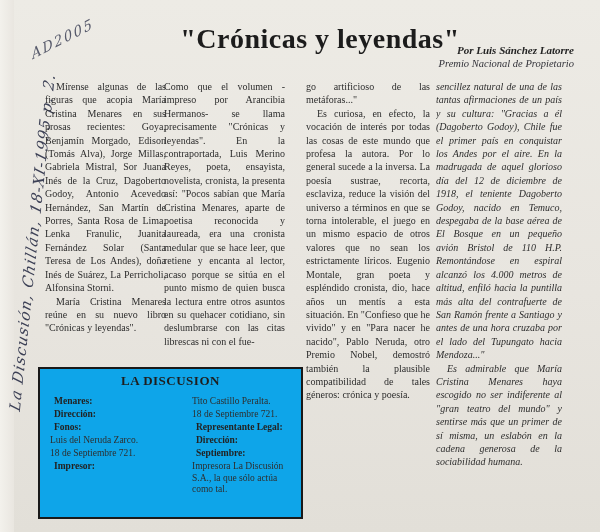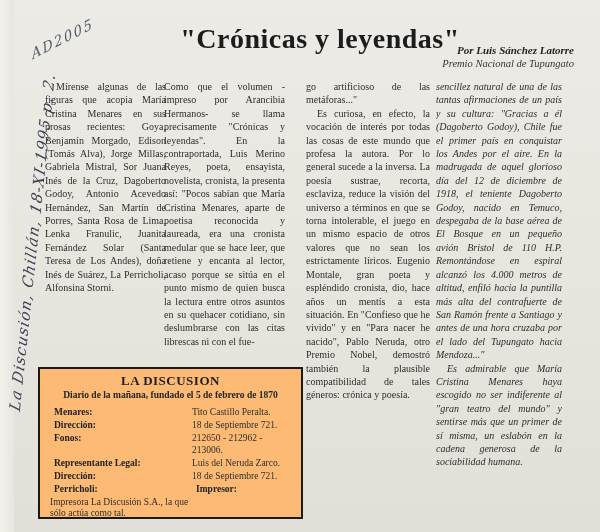--- a/index.html
+++ b/index.html
@@ -24,21 +24,21 @@
     font-size:10px;line-height:13.4px;color:#2d2d2d;overflow:hidden;
   }
   .col p{margin:0;}
   .col p.indent{text-indent:11px;}
   #col1{left:45px;width:121px;height:284px;}
   #col2{left:164px;width:121px;height:284px;}
   #col3{left:306px;width:124px;height:450px;}
   #col4{left:436px;width:126px;height:450px;font-style:italic;}
   .infobox{
     position:absolute;left:38px;top:367px;width:265px;height:152px;
-    border:2.5px solid #191919;background:#fdba74;box-sizing:border-box;
+    border:2.5px solid #191919;background:#0ea5e9;box-sizing:border-box;
     padding:4px 10px 4px 10px;
   }
   .infobox-title{text-align:center;font-weight:bold;font-size:13px;letter-spacing:.5px;color:#1e1e1e;}
   .infobox-subtitle{text-align:center;font-weight:bold;font-size:9.5px;margin-top:1px;color:#242424;}
   .infobox-rows{margin-top:7px;display:grid;grid-template-columns:142px 1fr;row-gap:1.5px;
     font-size:9.5px;line-height:11.5px;}
   .row-label{font-weight:bold;padding-left:4px;color:#222;}
   .row-value{color:#2e2e2e;}
   .handwriting{
     position:absolute;color:#3d4156;font-style:italic;
@@ -59,52 +59,51 @@
 
 <div class="scan-edge"></div>
 
 <div class="handwriting" id="scribble">AD2005</div>
 <div class="handwriting" id="margin-note">La Discusión, Chillán, 18-XI-1995  p. 2.</div>
 
 <h1 class="article-title">"Crónicas y leyendas"</h1>
 
 <div class="byline">
   <div class="author">Por Luis Sánchez Latorre</div>
-  <div class="credential">Premio Nacional de Tupungato</div>
+  <div class="credential">Premio Nacional de Propietario</div>
 </div>
 
 <div class="col" id="col1">
   <p class="indent">Mírense algunas de las figuras que acopia María Cristina Menares en sus prosas recientes: Goya, Benjamín Morgado, Edison (Tomás Alva), Jorge Millas, Gabriela Mistral, Sor Juana Inés de la Cruz, Dagoberto Godoy, Antonio Acevedo Hernández, San Martín de Porres, Santa Rosa de Lima, Lenka Franulic, Juanita Fernández Solar (Santa Teresa de Los Andes), doña Inés de Suárez, La Perricholi, Alfonsina Storni.</p>
+  <p class="indent">María Cristina Menares reúne en su nuevo libro "Crónicas y leyendas".</p>
 </div>
 
 <div class="col" id="col2">
   <p>Como que el volumen -impreso por Arancibia Hermanos- se llama precisamente "Crónicas y leyendas". En la contraportada, Luis Merino Reyes, poeta, ensayista, novelista, cronista, la presenta así: "Pocos sabían que María Cristina Menares, aparte de poetisa reconocida y laureada, era una cronista medular que se hace leer, que retiene y encanta al lector, acaso porque se sitúa en el punto mismo de quien busca la lectura entre otros asuntos en su quehacer cotidiano, sin deslumbrarse con las citas librescas ni con el fue-</p>
 </div>
 
 <div class="col" id="col3">
   <p>go artificioso de las metáforas..."</p>
   <p class="indent">Es curiosa, en efecto, la vocación de interés por todas las cosas de este mundo que profesa la autora. Por lo general sucede a la inversa. La poesía sustrae, recorta, esclaviza, reduce la visión del universo a términos en que se torna intolerable, el juego en un mismo espacio de otros valores que no sean los estrictamente líricos. Eugenio Montale, gran poeta y espléndido cronista, dio, hace años un mentís a esta situación. En "Confieso que he vivido" y en "Para nacer he nacido", Pablo Neruda, otro Premio Nobel, demostró también la plausible compatibilidad de tales géneros: crónica y poesía.</p>
 </div>
 
 <div class="col" id="col4">
   <p>sencillez natural de una de las tantas afirmaciones de un país y su cultura: "Gracias a él (Dagoberto Godoy), Chile fue el primer país en conquistar los Andes por el aire. En la madrugada de aquel glorioso día del 12 de diciembre de 1918, el teniente Dagoberto Godoy, nacido en Temuco, despegaba de la base aérea de El Bosque en un pequeño avión Bristol de 110 H.P. Remontándose en espiral alcanzó los 4.000 metros de altitud, enfiló hacia la puntilla más alta del contrafuerte de San Ramón frente a Santiago y antes de una hora cruzaba por el lado del Tupungato hacia Mendoza..."</p>
   <p class="indent">Es admirable que María Cristina Menares haya escogido no ser indiferente al "gran teatro del mundo" y sentirse más que un primer de sí misma, un eslabón en la cadena generosa de la sociabilidad humana.</p>
 </div>
 
 <div class="infobox">
   <div class="infobox-title">LA DISCUSION</div>
-  <div class="infobox-subtitle">Diario de la mañana, fundado el 5 de febrero de 1870</div>
   <div class="infobox-rows">
     <div class="row-label">Menares:</div>
     <div class="row-value">Tito Castillo Peralta.</div>
     <div class="row-label">Dirección:</div>
     <div class="row-value">18 de Septiembre 721.</div>
     <div class="row-label">Fonos:</div>
-    <div class="row-value">212650 - 212962 - 213006.</div>
     <div class="row-label">Representante Legal:</div>
     <div class="row-value">Luis del Neruda Zarco.</div>
     <div class="row-label">Dirección:</div>
     <div class="row-value">18 de Septiembre 721.</div>
-    <div class="row-label">Perricholi:</div>
+    <div class="row-label">Septiembre:</div>
     <div class="row-label">Impresor:</div>
     <div class="row-value">Impresora La Discusión S.A., la que sólo actúa como tal.</div>
   </div>
 </div>
 
 </body></html>

